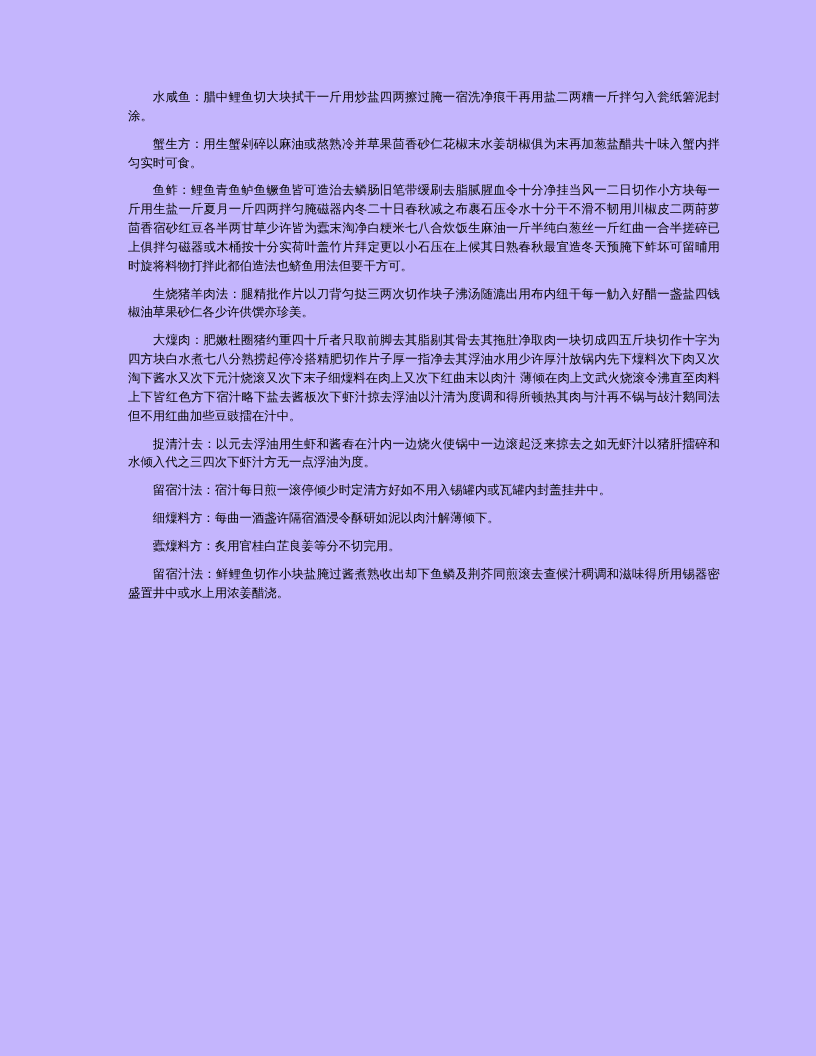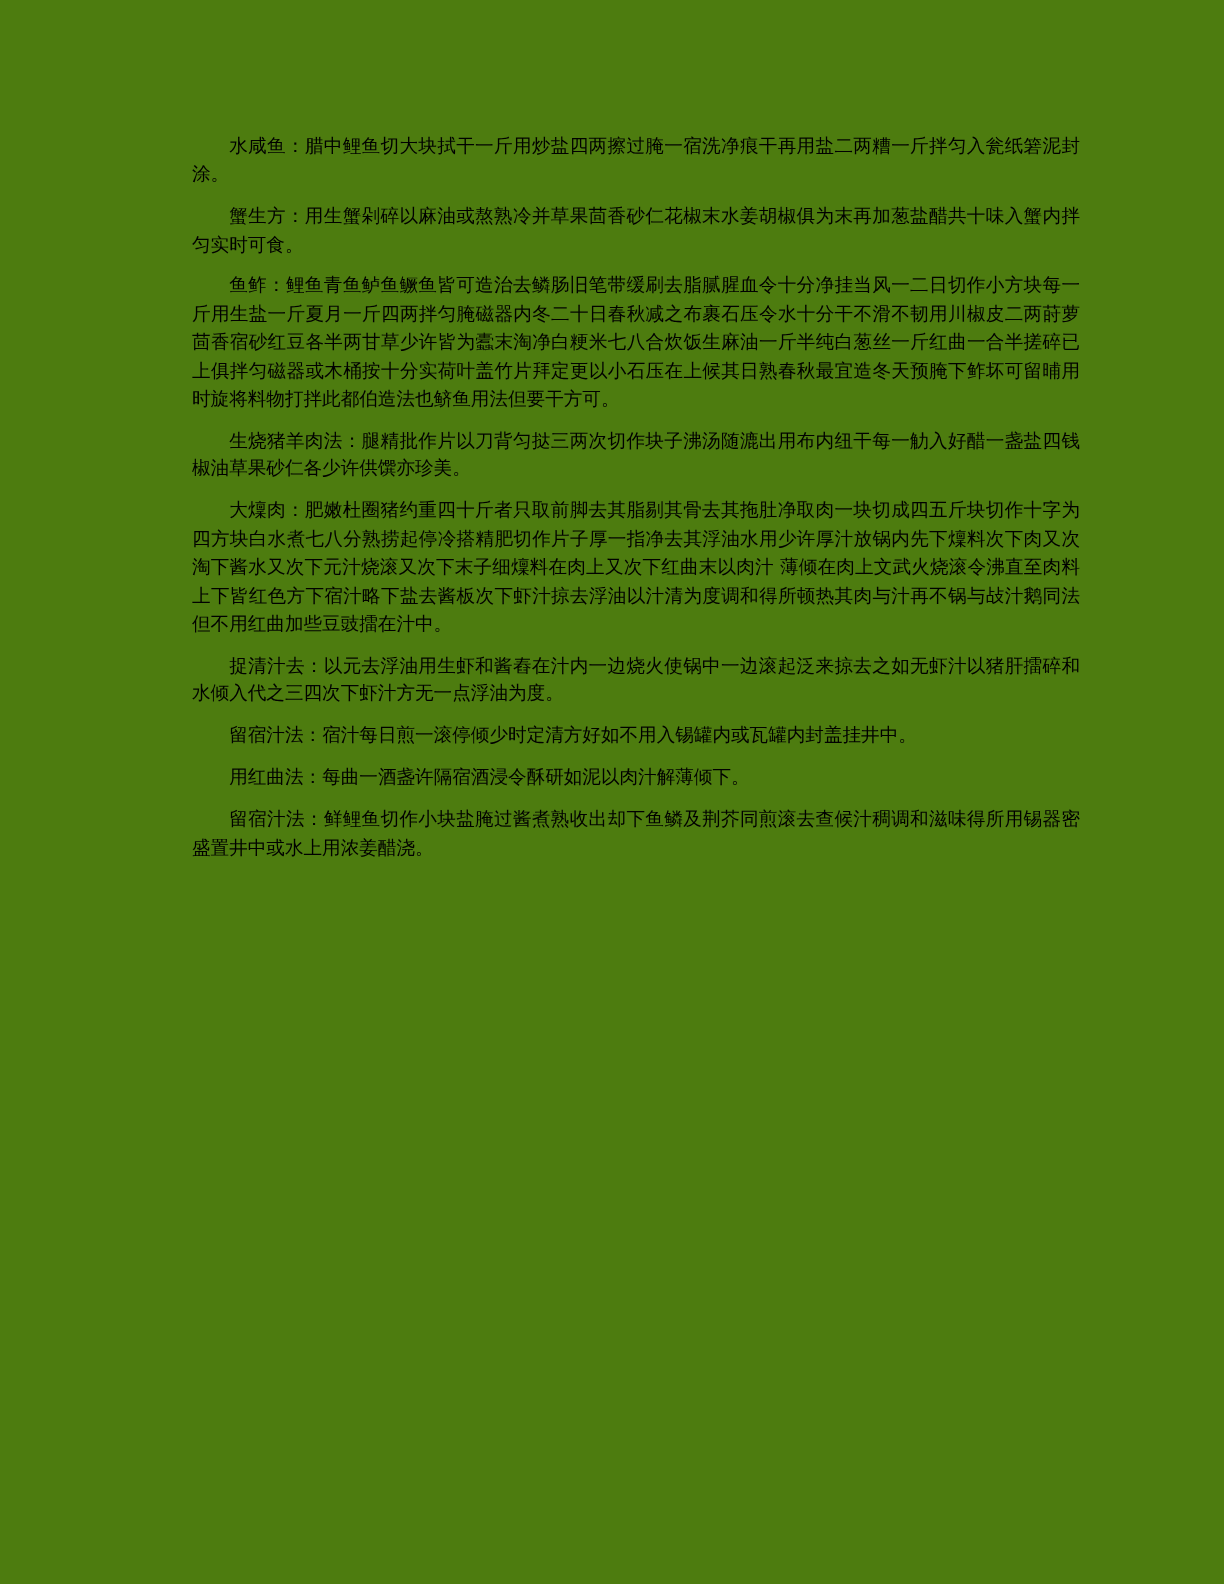--- a/index.html
+++ b/index.html
@@ -4,21 +4,21 @@
 <style>
   html, body {
     margin: 0;
     padding: 0;
     background: #ffffff;
   }
   .page {
     width: 816px;
     height: 1056px;
     margin: 0 auto;
-    background: #4d7c0f;
+    background: #c4b5fd;
     box-sizing: border-box;
     padding: 88px 96px 64px 128px;
     font-family: "DejaVu Serif", "Liberation Serif", serif;
     color: #000000;
     position: relative;
     overflow: hidden;
   }
   .doc-body {
     font-size: 12.4px;
     line-height: 1.52;
@@ -39,16 +39,17 @@
 
 <div class="page">
   <div class="doc-body">
     <p class="para">水咸鱼：腊中鲤鱼切大块拭干一斤用炒盐四两擦过腌一宿洗净痕干再用盐二两糟一斤拌匀入瓮纸箬泥封涂。</p>
     <p class="para">蟹生方：用生蟹剁碎以麻油或熬熟冷并草果茴香砂仁花椒末水姜胡椒俱为末再加葱盐醋共十味入蟹内拌匀实时可食。</p>
     <p class="para">鱼鲊：鲤鱼青鱼鲈鱼鳜鱼皆可造治去鳞肠旧笔带缓刷去脂腻腥血令十分净挂当风一二日切作小方块每一斤用生盐一斤夏月一斤四两拌匀腌磁器内冬二十日春秋减之布裹石压令水十分干不滑不韧用川椒皮二两莳萝茴香宿砂红豆各半两甘草少许皆为蠹末淘净白粳米七八合炊饭生麻油一斤半纯白葱丝一斤红曲一合半搓碎已上俱拌匀磁器或木桶按十分实荷叶盖竹片拜定更以小石压在上候其日熟春秋最宜造冬天预腌下鲊坏可留晡用时旋将料物打拌此都伯造法也鲚鱼用法但要干方可。</p>
     <p class="para">生烧猪羊肉法：腿精批作片以刀背匀挞三两次切作块子沸汤随漉出用布内纽干每一觔入好醋一盏盐四钱椒油草果砂仁各少许供馔亦珍美。</p>
     <p class="para">大燣肉：肥嫩杜圈猪约重四十斤者只取前脚去其脂剔其骨去其拖肚净取肉一块切成四五斤块切作十字为四方块白水煮七八分熟捞起停冷搭精肥切作片子厚一指净去其浮油水用少许厚汁放锅内先下燣料次下肉又次淘下酱水又次下元汁烧滚又次下末子细燣料在肉上又次下红曲末以肉汁 薄倾在肉上文武火烧滚令沸直至肉料上下皆红色方下宿汁略下盐去酱板次下虾汁掠去浮油以汁清为度调和得所顿热其肉与汁再不锅与敁汁鹅同法但不用红曲加些豆豉擂在汁中。</p>
     <p class="para">捉清汁去：以元去浮油用生虾和酱舂在汁内一边烧火使锅中一边滚起泛来掠去之如无虾汁以猪肝擂碎和水倾入代之三四次下虾汁方无一点浮油为度。</p>
     <p class="para">留宿汁法：宿汁每日煎一滚停倾少时定清方好如不用入锡罐内或瓦罐内封盖挂井中。</p>
-    <p class="para">用红曲法：每曲一酒盏许隔宿酒浸令酥研如泥以肉汁解薄倾下。</p>
+    <p class="para">细燣料方：每曲一酒盏许隔宿酒浸令酥研如泥以肉汁解薄倾下。</p>
+    <p class="para">蠹燣料方：炙用官桂白芷良姜等分不切完用。</p>
     <p class="para">留宿汁法：鲜鲤鱼切作小块盐腌过酱煮熟收出却下鱼鳞及荆芥同煎滚去查候汁稠调和滋味得所用锡器密盛置井中或水上用浓姜醋浇。</p>
   </div>
 </div>
 
 </body></html>

